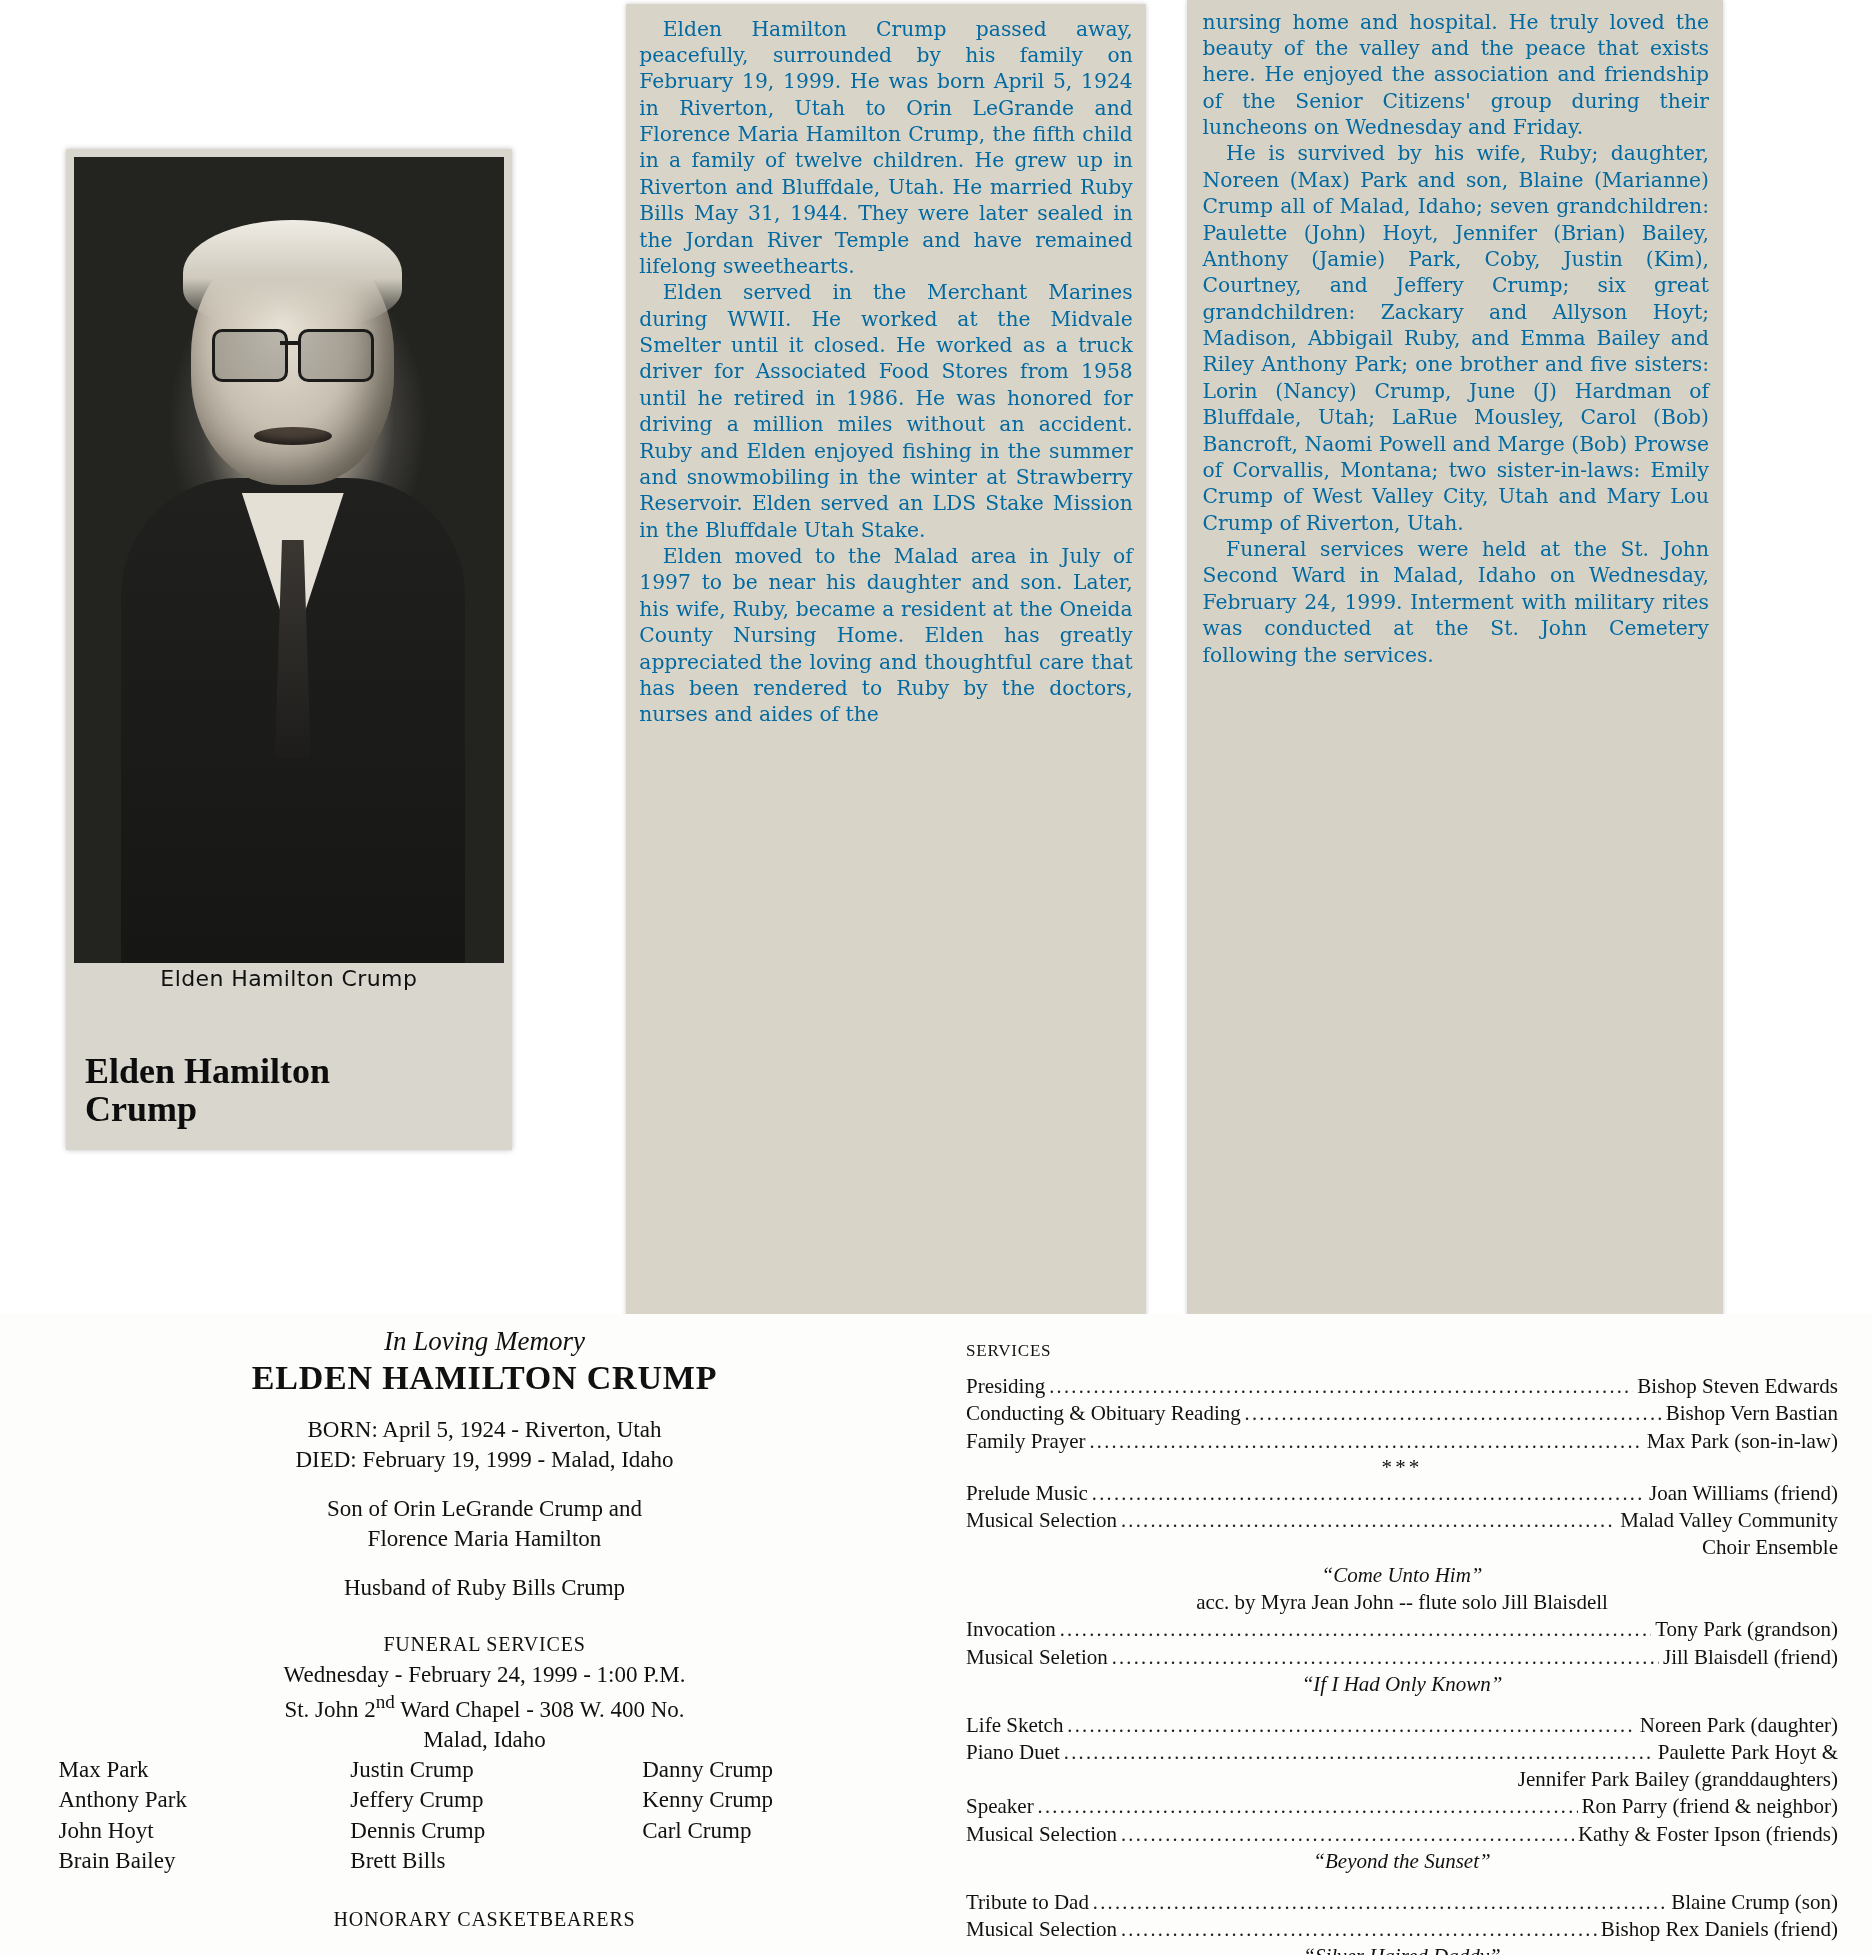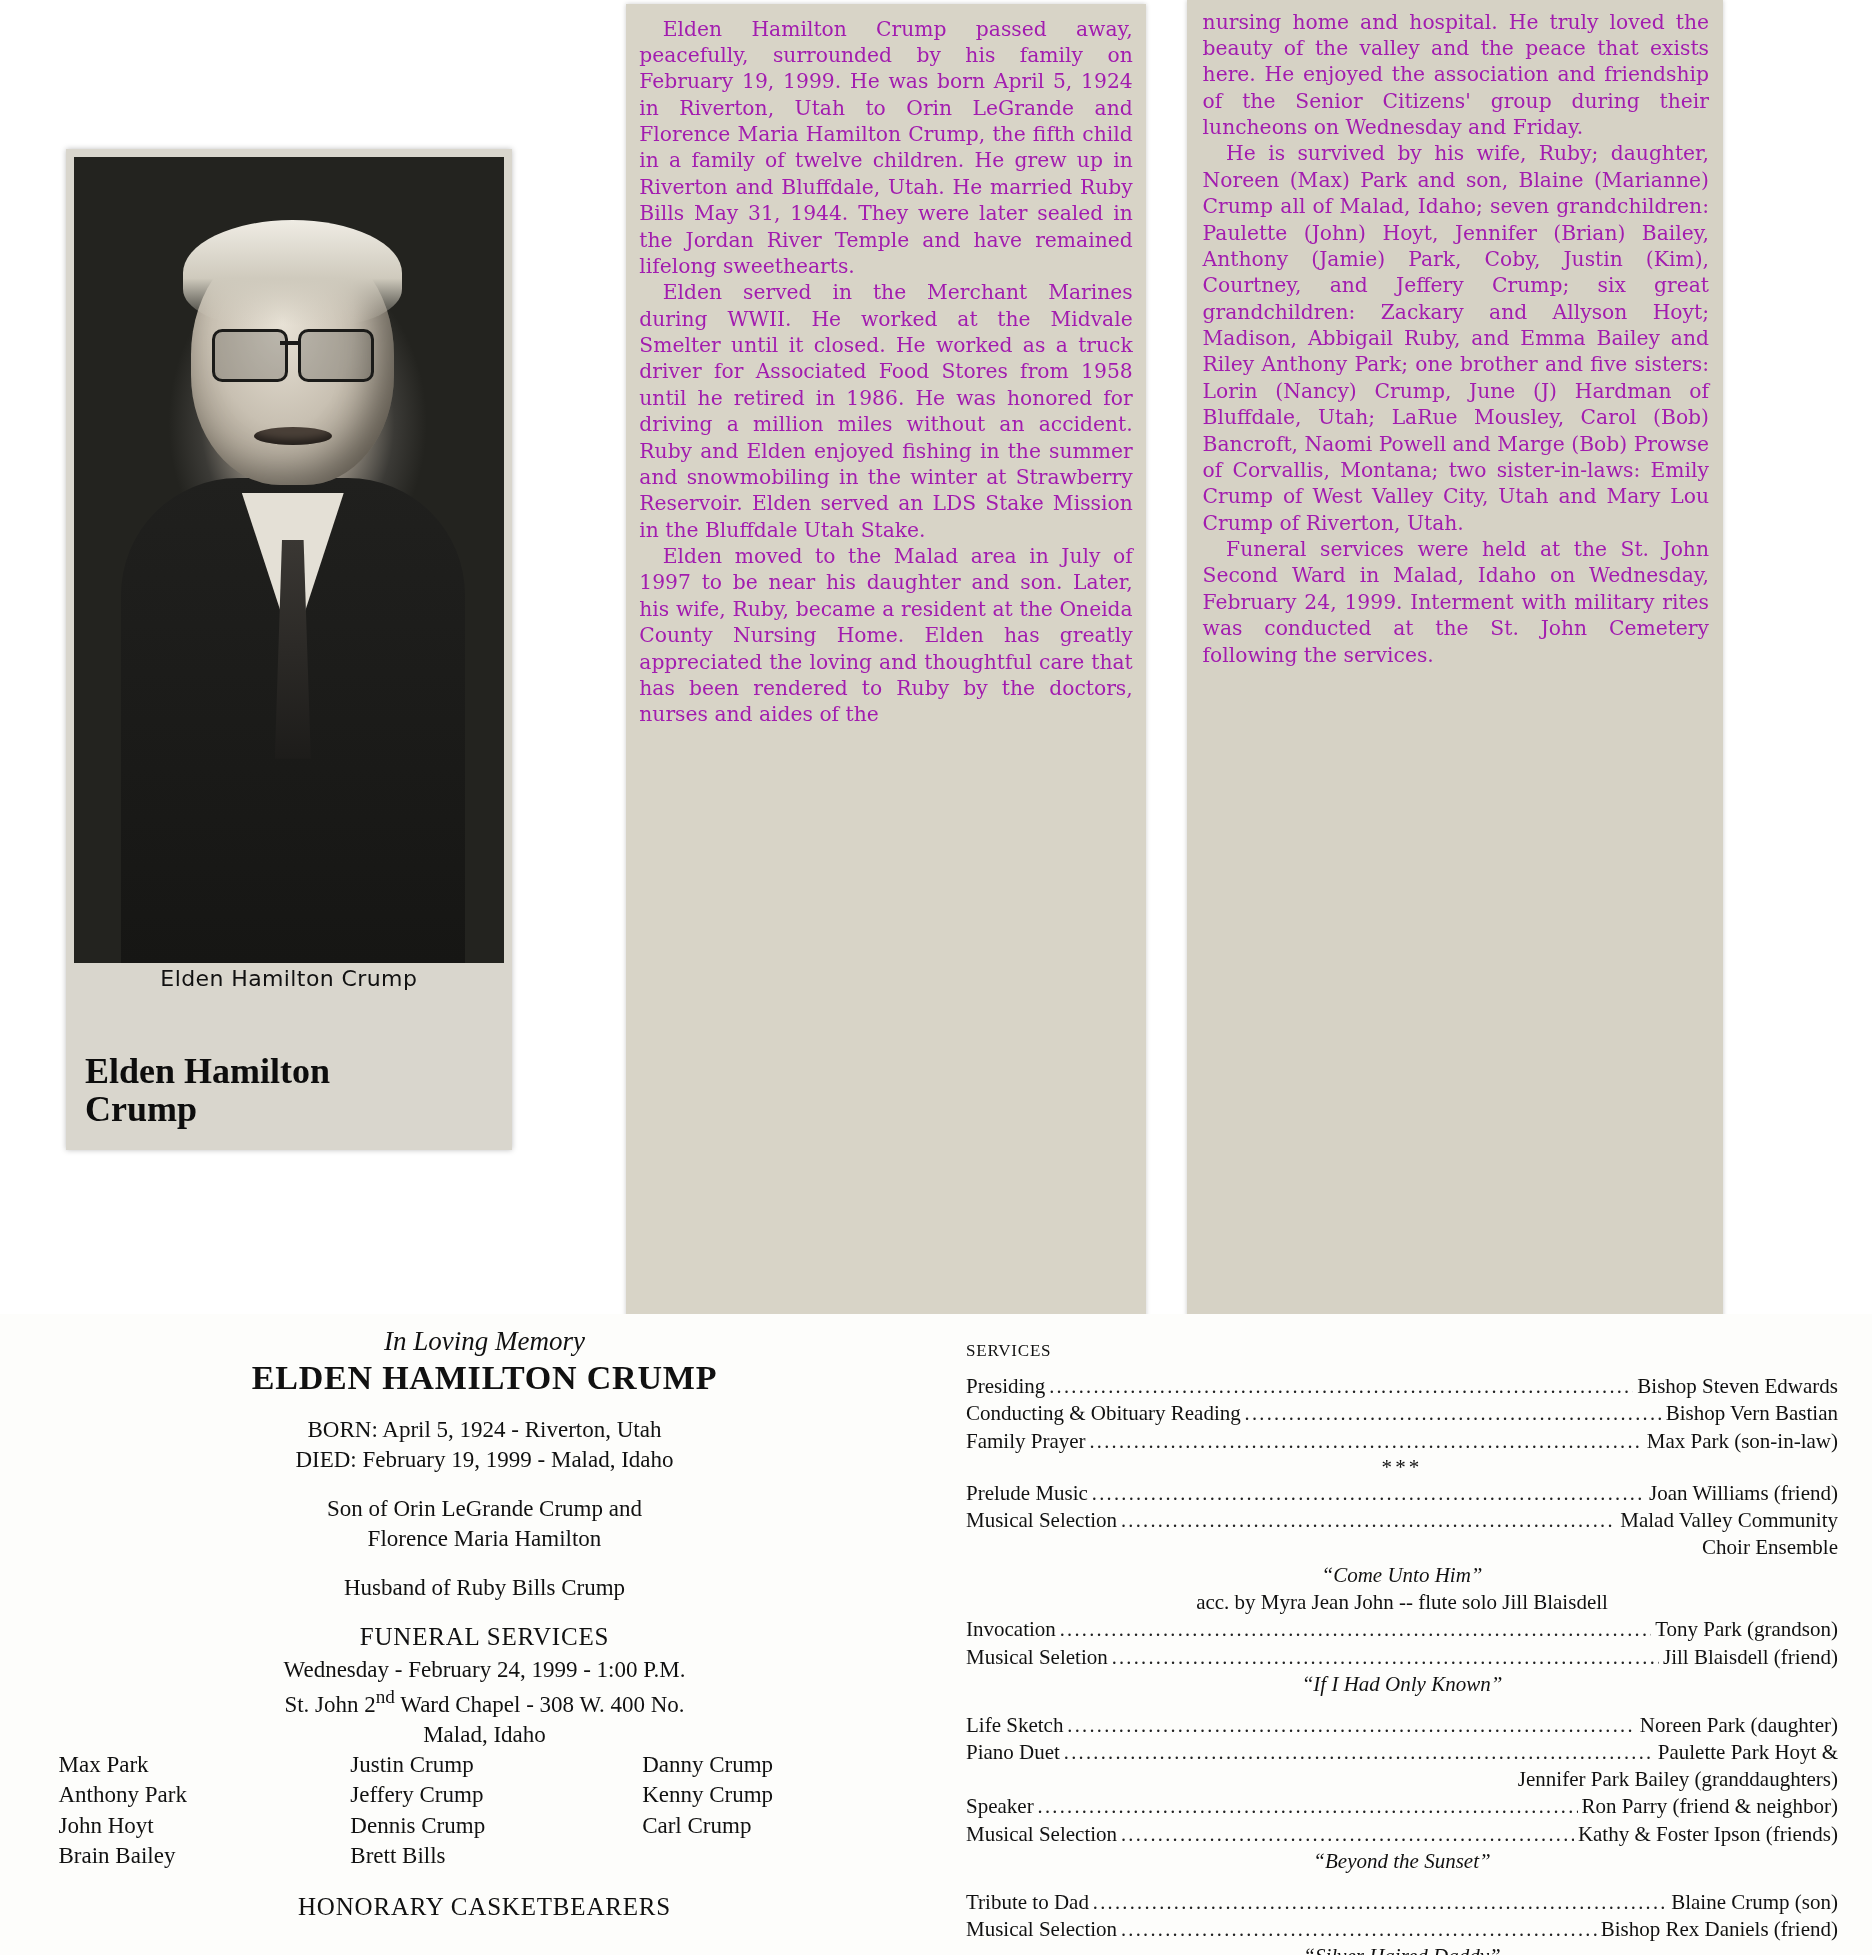--- a/index.html
+++ b/index.html
@@ -162,21 +162,21 @@
     height: 1345px;
     background: #d6d2c5;
     box-shadow: 0 0 4.7px rgba(0,0,0,0.2);
     padding: 8.6px 14px 0 15.6px;
     box-sizing: border-box;
   }
   .obit-text {
     font-family: "DejaVu Serif", serif;
     font-size: 20.3px;
     line-height: 1.30;
-    color: #a21caf;
+    color: #0369a1;
     text-align: justify;
   }
   .obit-text p { margin: 0 0 0 0; text-indent: 23.5px; }
   .obit-text p.first { text-indent: 23.5px; }
 
   
   #program {
     position: absolute;
     left: 0;
     top: 1314px;
@@ -207,23 +207,23 @@
     margin-bottom: 18px;
   }
   .prog-line {
     font-family: "Liberation Serif", serif;
     font-size: 23px;
     line-height: 1.30;
   }
   .prog-gap { height: 19px; }
   .prog-head {
     font-family: "Liberation Serif", serif;
-    font-size: 25px;
+    font-size: 20px;
     letter-spacing: 0.8px;
-    margin-top: 21px;
+    margin-top: 31px;
     margin-bottom: 3.9px;
   }
   #casketbearer-grid {
     display: grid;
     grid-template-columns: 1fr 1fr 1fr;
     font-size: 23px;
     line-height: 1.33;
     font-family: "Liberation Serif", serif;
     text-align: left;
     padding-left: 23.5px;

